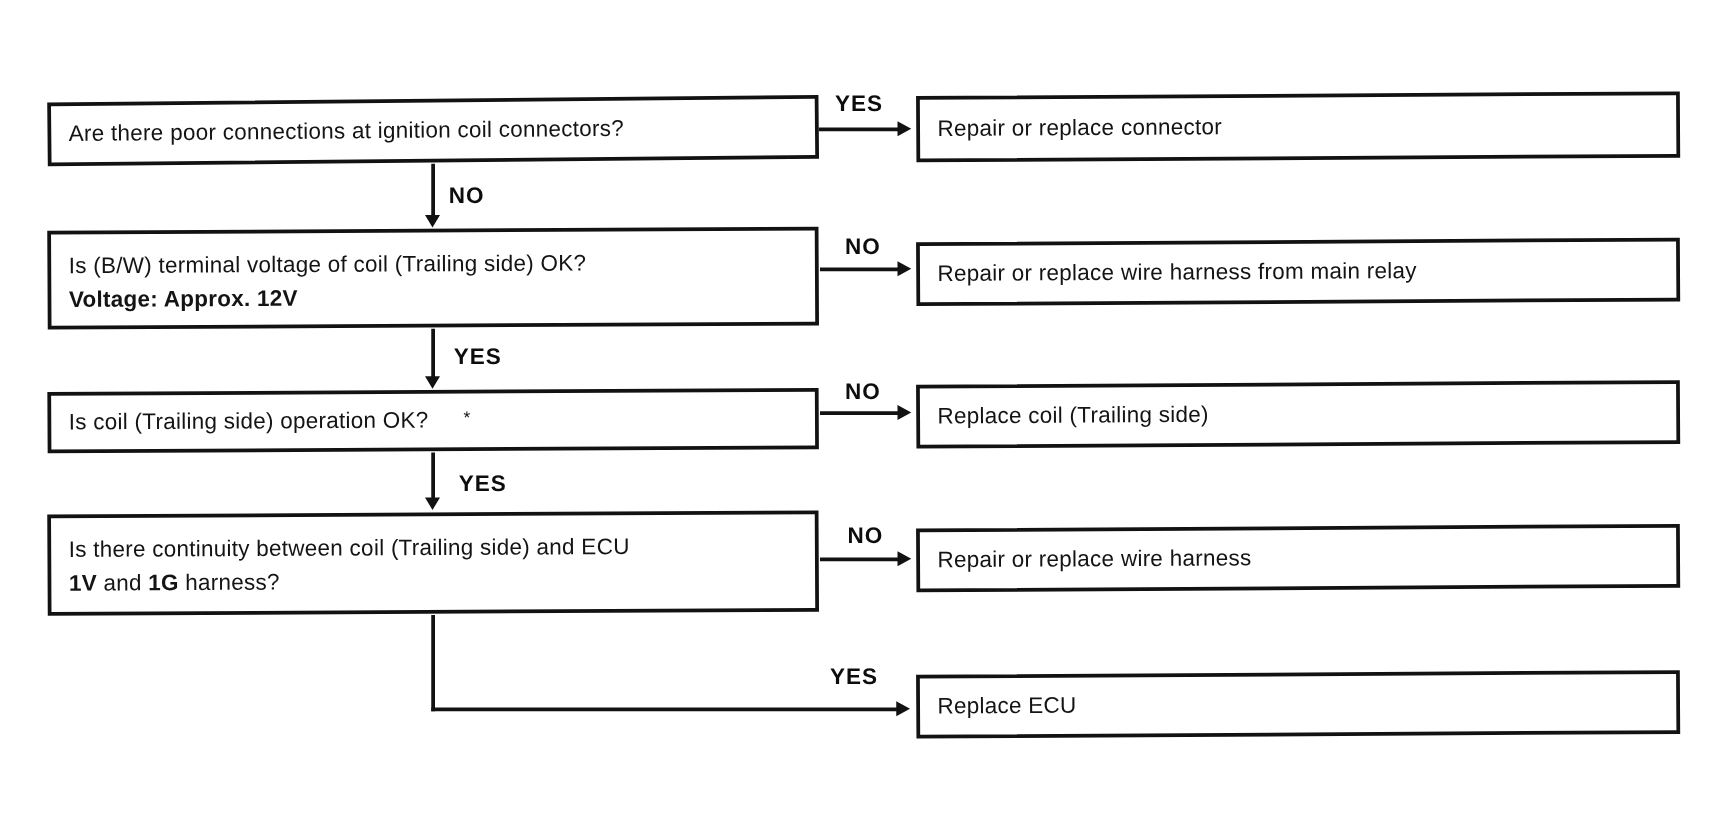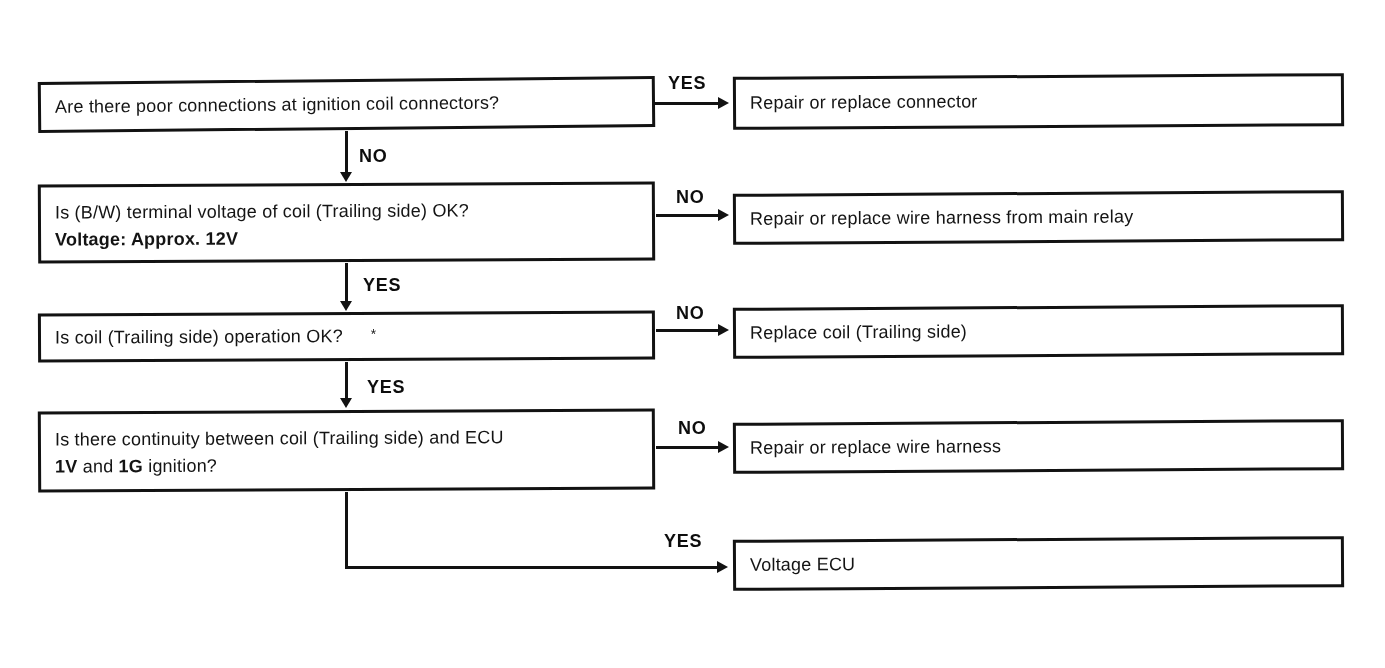--- a/index.html
+++ b/index.html
@@ -66,41 +66,41 @@
     <div class="b">Voltage: Approx. 12V</div>
   </div>
 
   <div class="box qcol single t2" style="top:312px;height:49px;">
     <span>Is coil (Trailing side) operation OK?</span>
     <span class="fnmark">*</span>
   </div>
 
   <div class="box qcol multi t2" style="top:410px;height:81px;">
     <div>Is there continuity between coil (Trailing side) and ECU</div>
-    <div><span class="b">1V</span><span> and </span><span class="b">1G</span><span> ignition?</span></div>
+    <div><span class="b">1V</span><span> and </span><span class="b">1G</span><span> harness?</span></div>
   </div>
 
   <div class="box acol single t3" style="top:75px;height:53px;">
     <span>Repair or replace connector</span>
   </div>
 
   <div class="box acol single t3" style="top:192px;height:51px;">
     <span>Repair or replace wire harness from main relay</span>
   </div>
 
   <div class="box acol single t3" style="top:306px;height:51px;">
     <span>Replace coil (Trailing side)</span>
   </div>
 
   <div class="box acol single t3" style="top:421px;height:51px;">
     <span>Repair or replace wire harness</span>
   </div>
 
   <div class="box acol single t3" style="top:538px;height:51px;">
-    <span>Voltage ECU</span>
+    <span>Replace ECU</span>
   </div>
 
   <div class="vline" style="left:345px;top:131px;height:44px;"></div>
   <div class="arr-down" style="left:340px;top:172px;"></div>
   <div class="blabel" style="left:359px;top:146px;">NO</div>
 
   <div class="vline" style="left:345px;top:263px;height:40px;"></div>
   <div class="arr-down" style="left:340px;top:301px;"></div>
   <div class="blabel" style="left:363px;top:275px;">YES</div>
 

